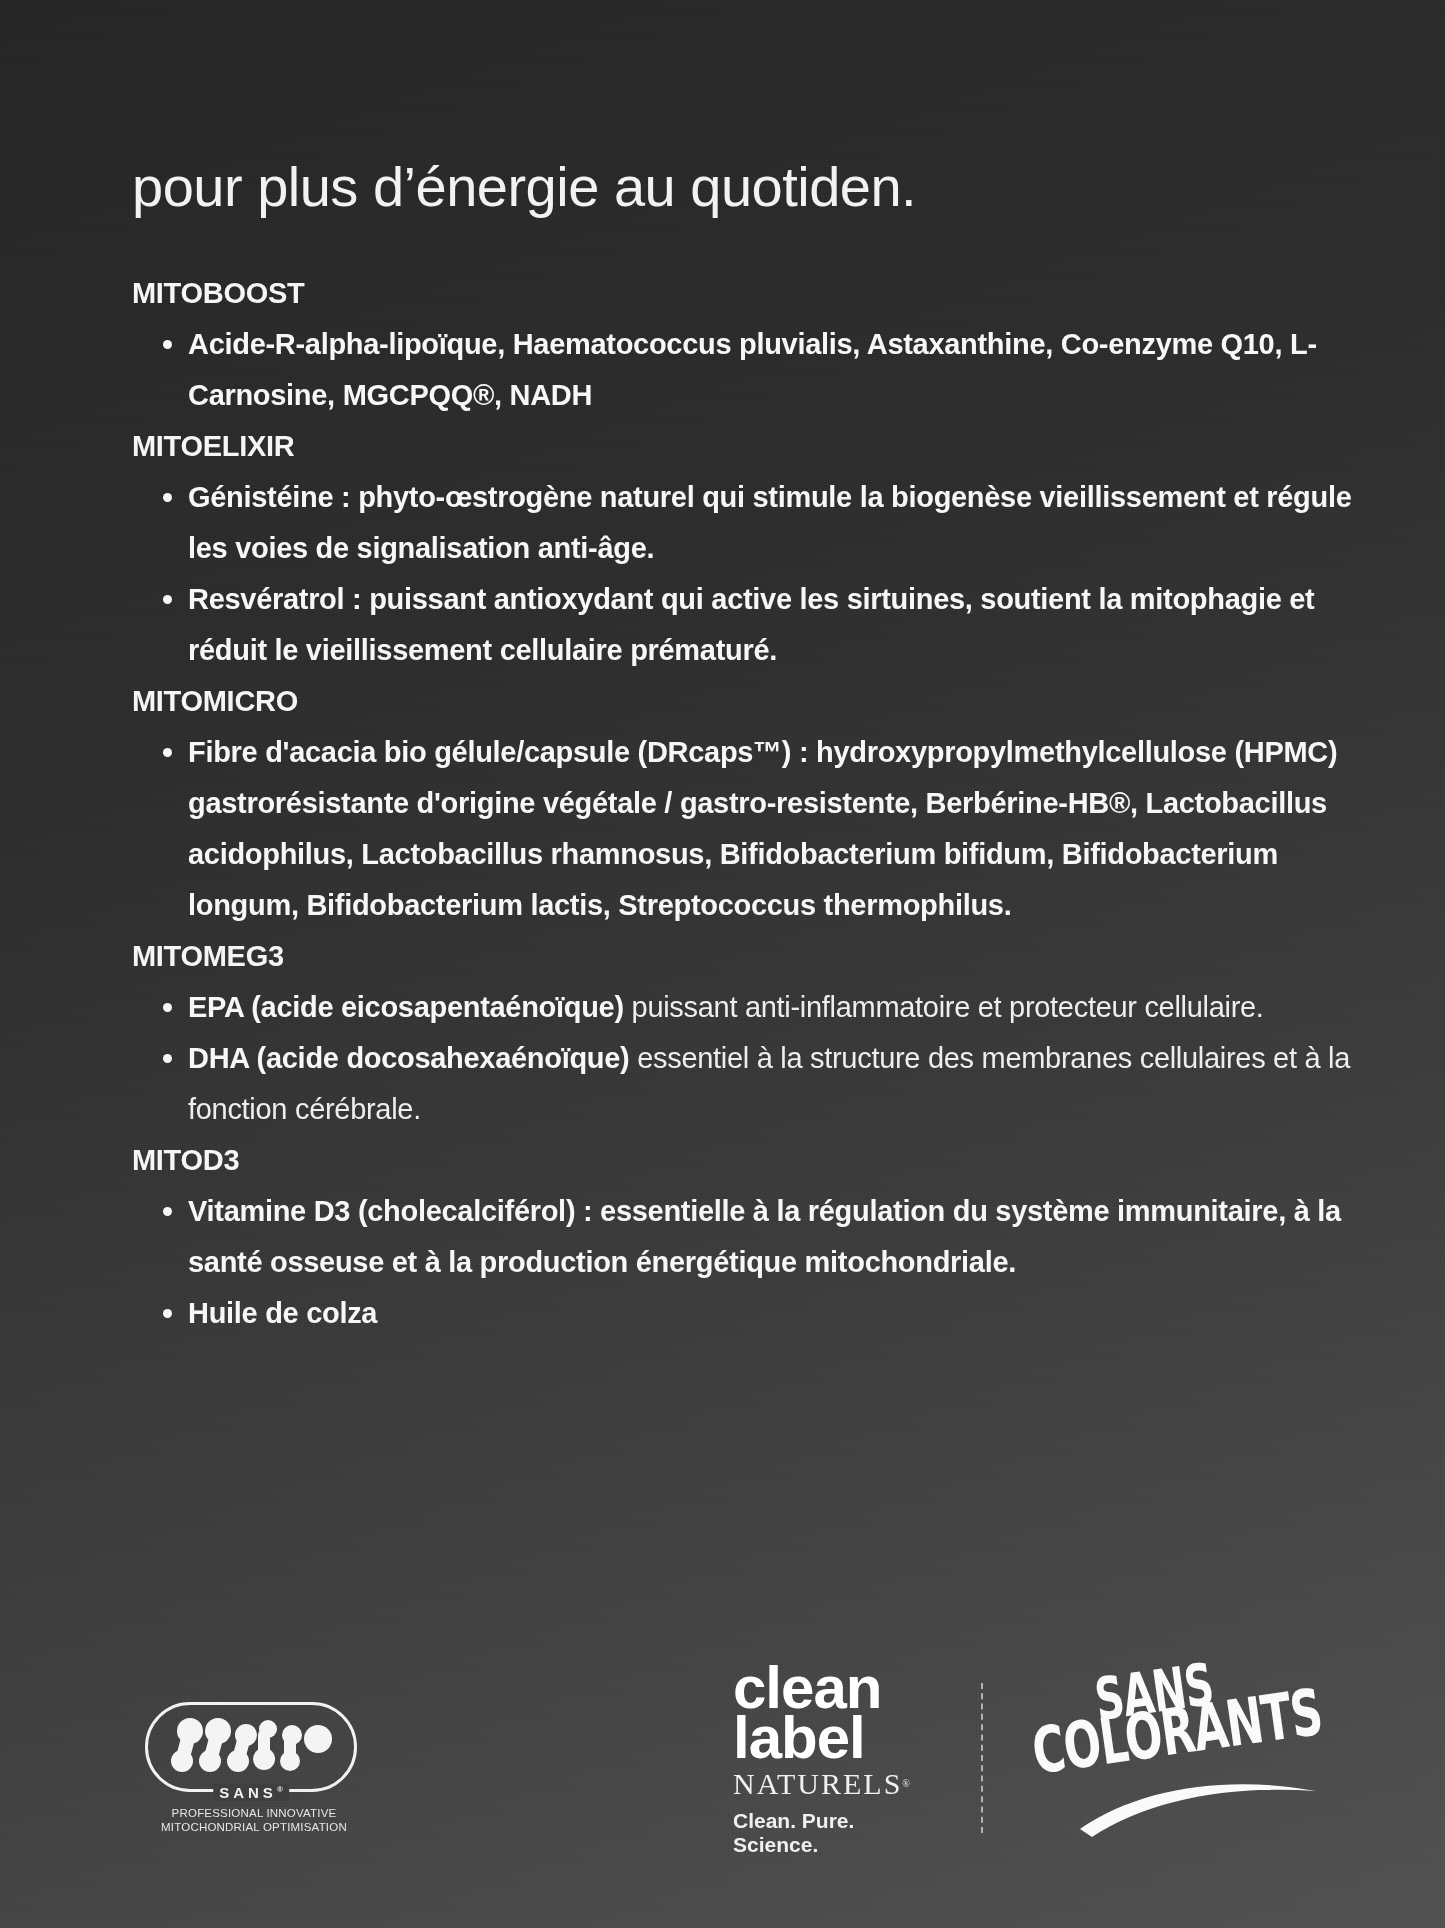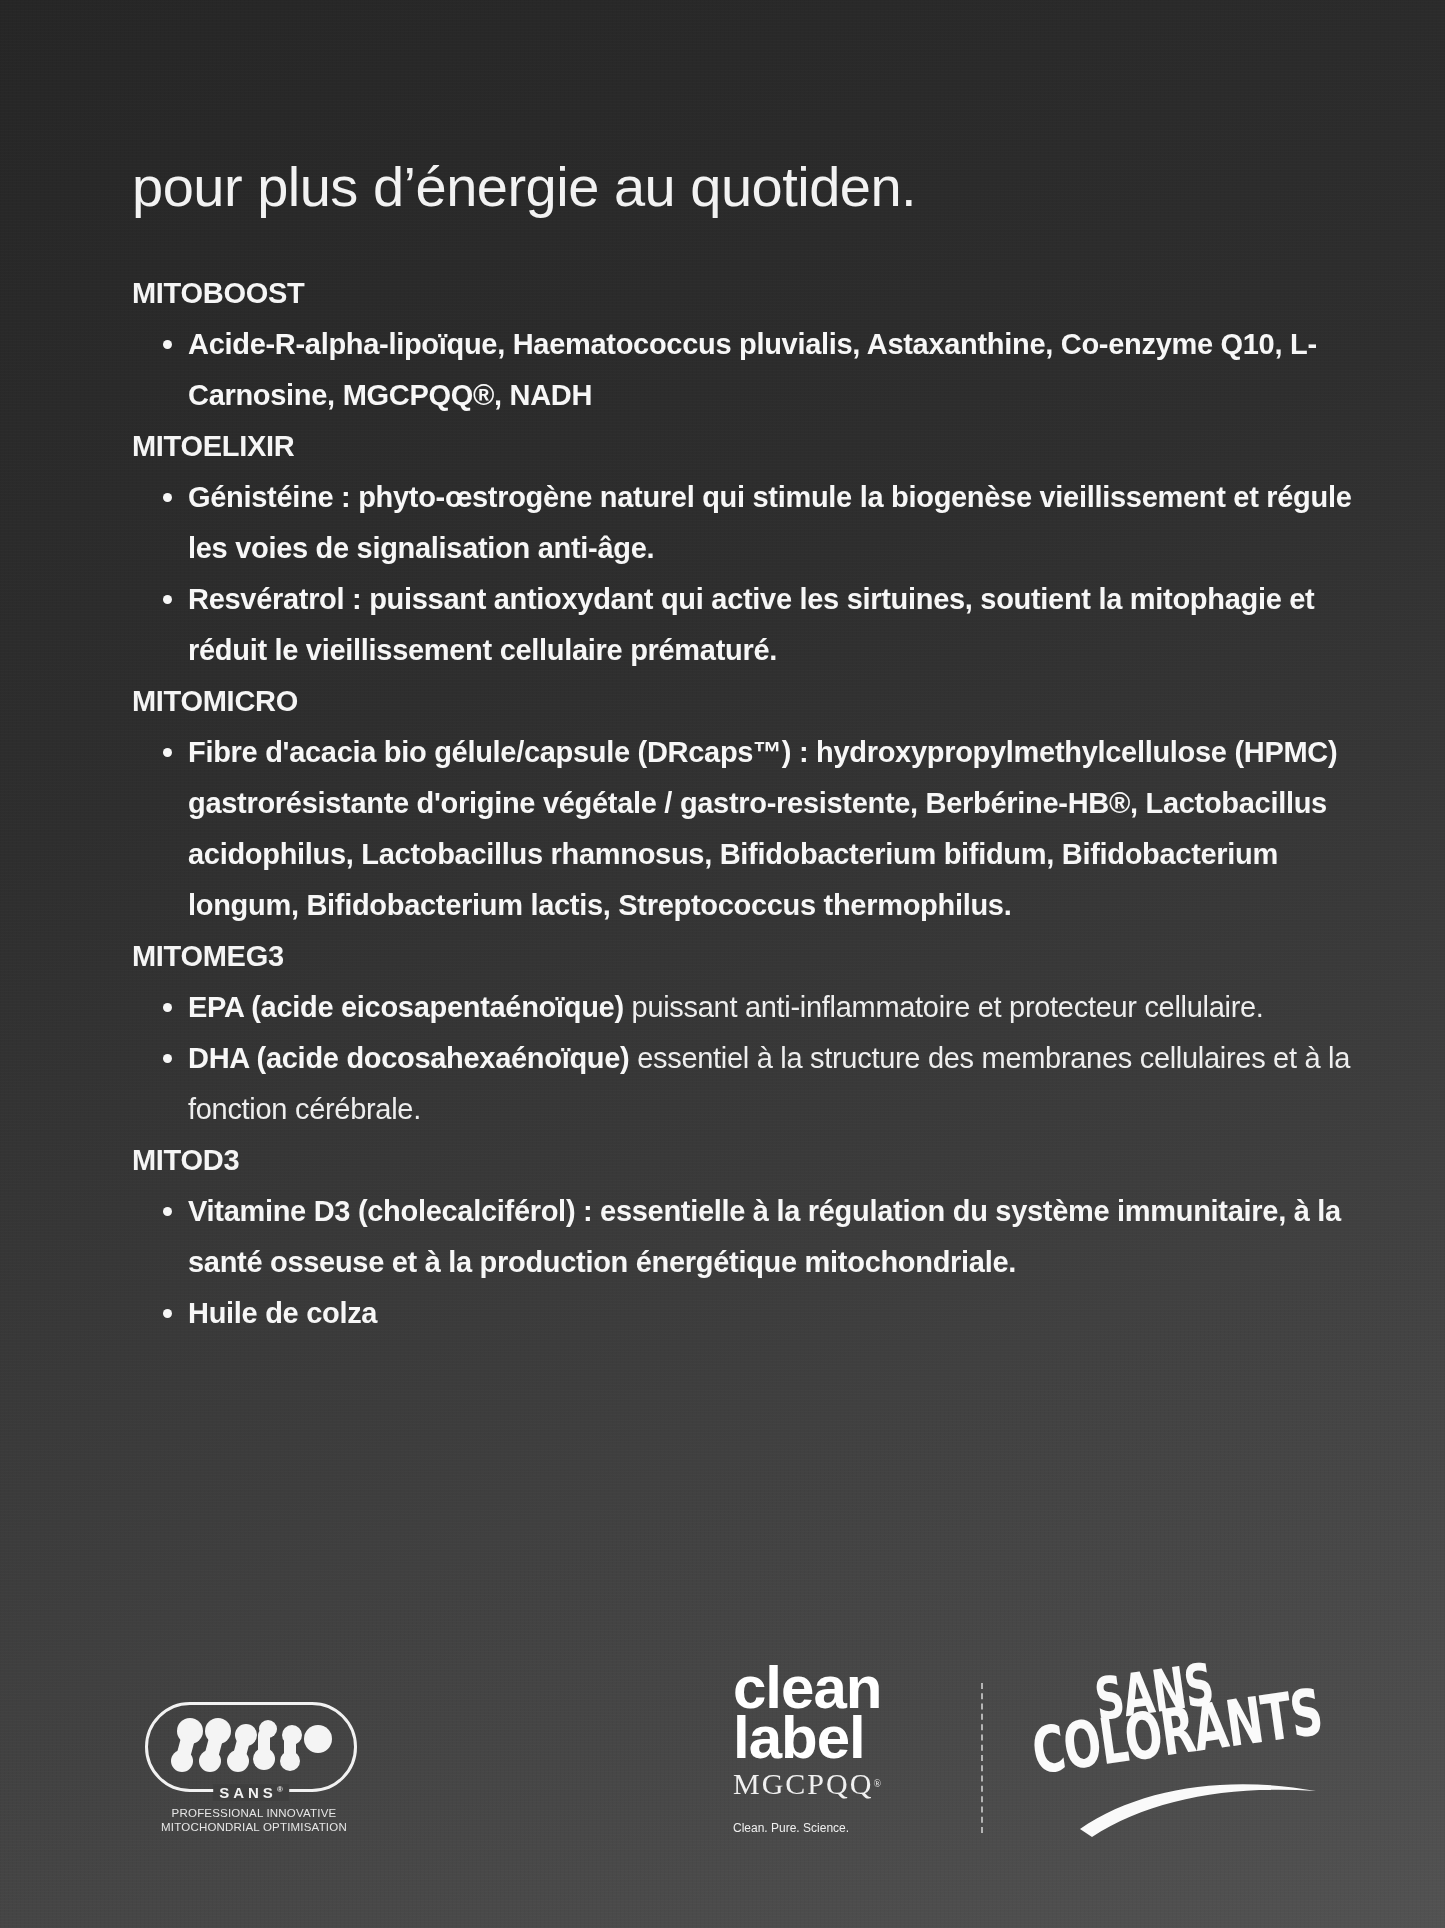--- a/index.html
+++ b/index.html
@@ -54,21 +54,21 @@
     margin-top:14px; text-align:center; font-size:11.5px; line-height:14px; color:#e6e6e6;
     letter-spacing:0.2px;
   }
   .clean { position:absolute; left:733px; top:1663px; width:190px; color:#fff; }
   .clean .big { font-size:60px; font-weight:700; line-height:50px; letter-spacing:-1px; }
   .clean .proj {
     font-family:"Liberation Serif","DejaVu Serif",serif; font-size:30px; letter-spacing:2px;
     font-weight:400; line-height:34px; margin-top:4px; color:#f0f0f0;
   }
   .clean .proj sup { font-size:10px; vertical-align:top; }
-  .clean .slogan { font-size:12px; font-weight:400; margin-top:20px; color:#f0f0f0; }
+  .clean .slogan { font-size:21px; font-weight:700; margin-top:8px; color:#f0f0f0; }
   .divider {
     position:absolute; left:981px; top:1683px; width:0; height:150px;
     border-left:2px dashed #cfcfcf; opacity:.8;
   }
   .sans { position:absolute; left:1030px; top:1665px; width:300px; height:170px; }
   .sans .w1, .sans .w2 {
     position:absolute; font-family:"DejaVu Sans","Liberation Sans",sans-serif; font-weight:700;
     color:#fafafa; transform-origin:left bottom; letter-spacing:-1px;
     transform:rotate(-8deg) scaleY(1.45);
   }
@@ -152,21 +152,21 @@
   </div>
   <div class="pimo-tag">
     <div>PROFESSIONAL INNOVATIVE</div>
     <div>MITOCHONDRIAL OPTIMISATION</div>
   </div>
 </div>
 
 <div class="clean">
   <div class="big">clean</div>
   <div class="big">label</div>
-  <div class="proj"><span>MGCPQQ</span><sup>®</sup></div>
+  <div class="proj"><span>NATURELS</span><sup>®</sup></div>
   <div class="slogan">Clean. Pure. Science.</div>
 </div>
 
 <div class="divider"></div>
 
 <div class="sans">
   <div class="w1">SANS</div>
   <div class="w2">COLORANTS</div>
   <svg width="240" height="60" viewBox="0 0 240 60">
     <path d="M0 52 C 60 10, 150 -2, 236 14 C 150 8, 70 22, 12 60 Z" fill="#fafafa"></path>

